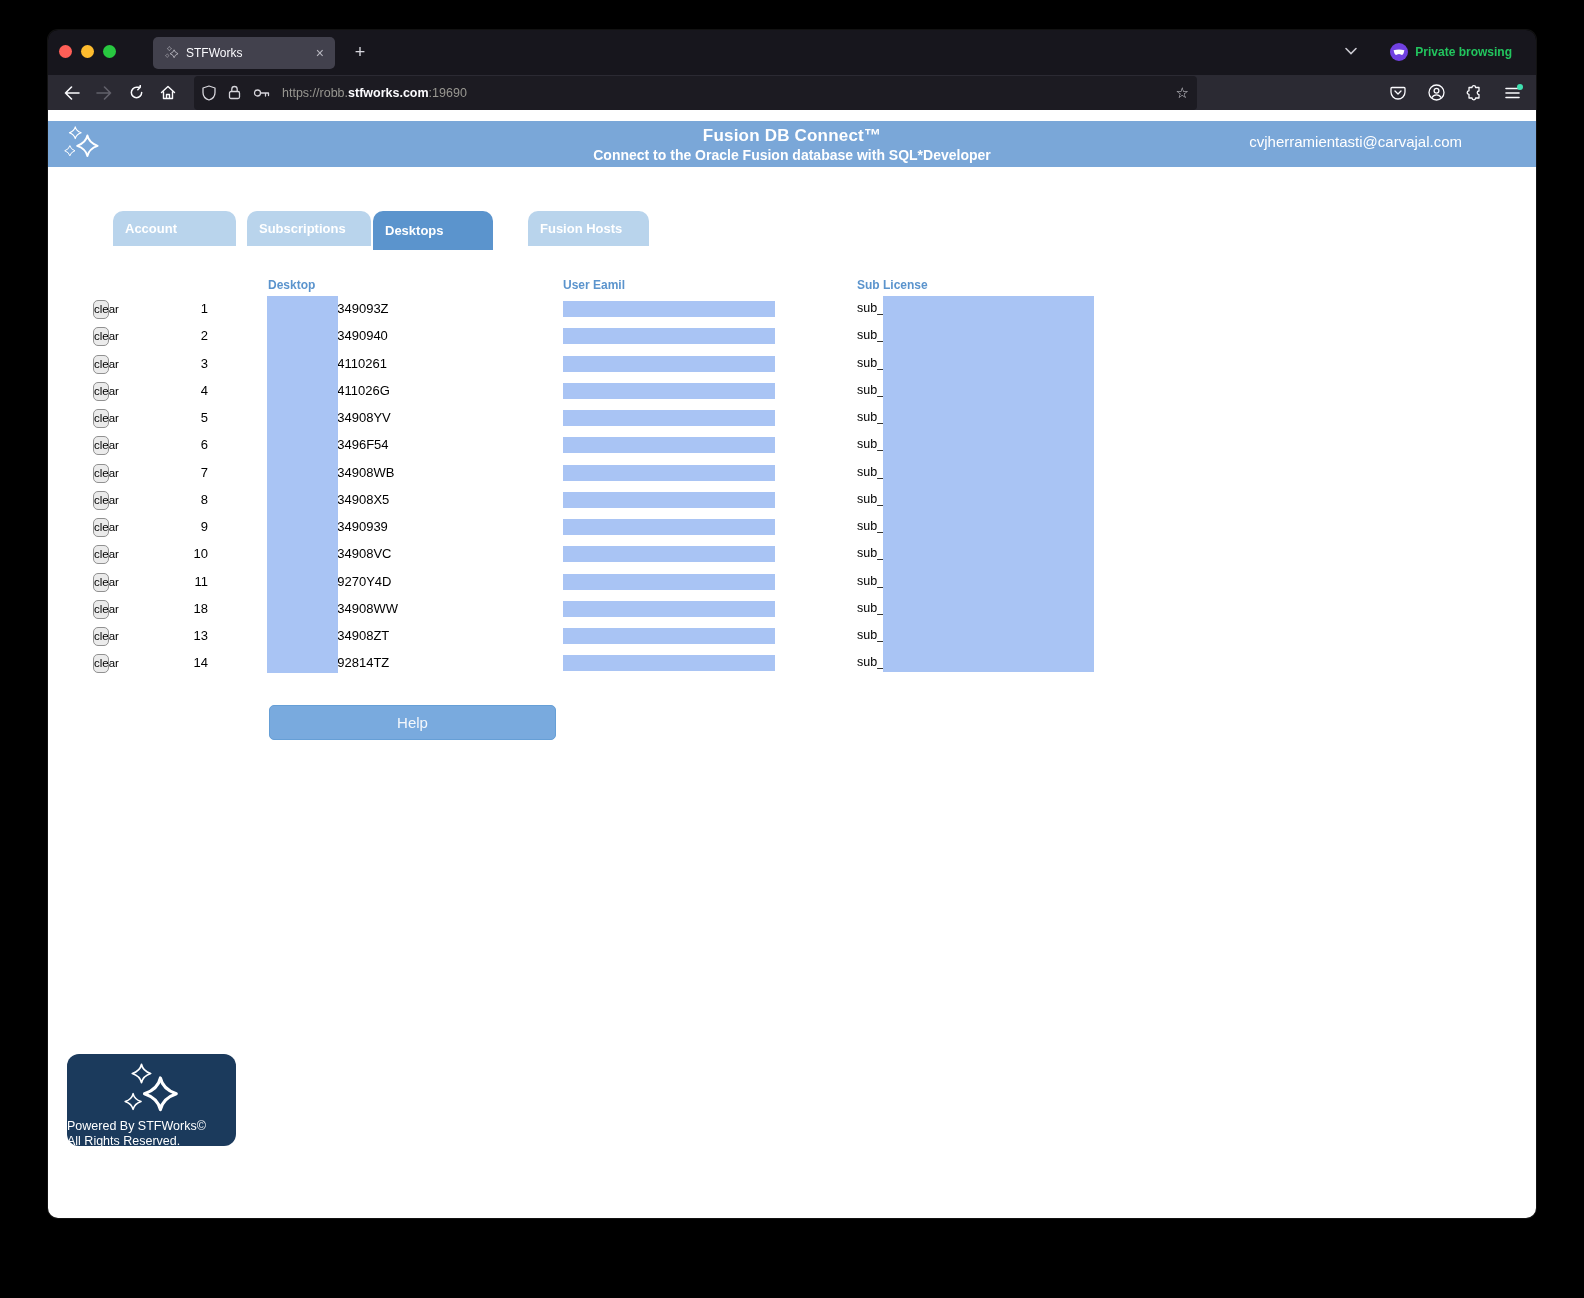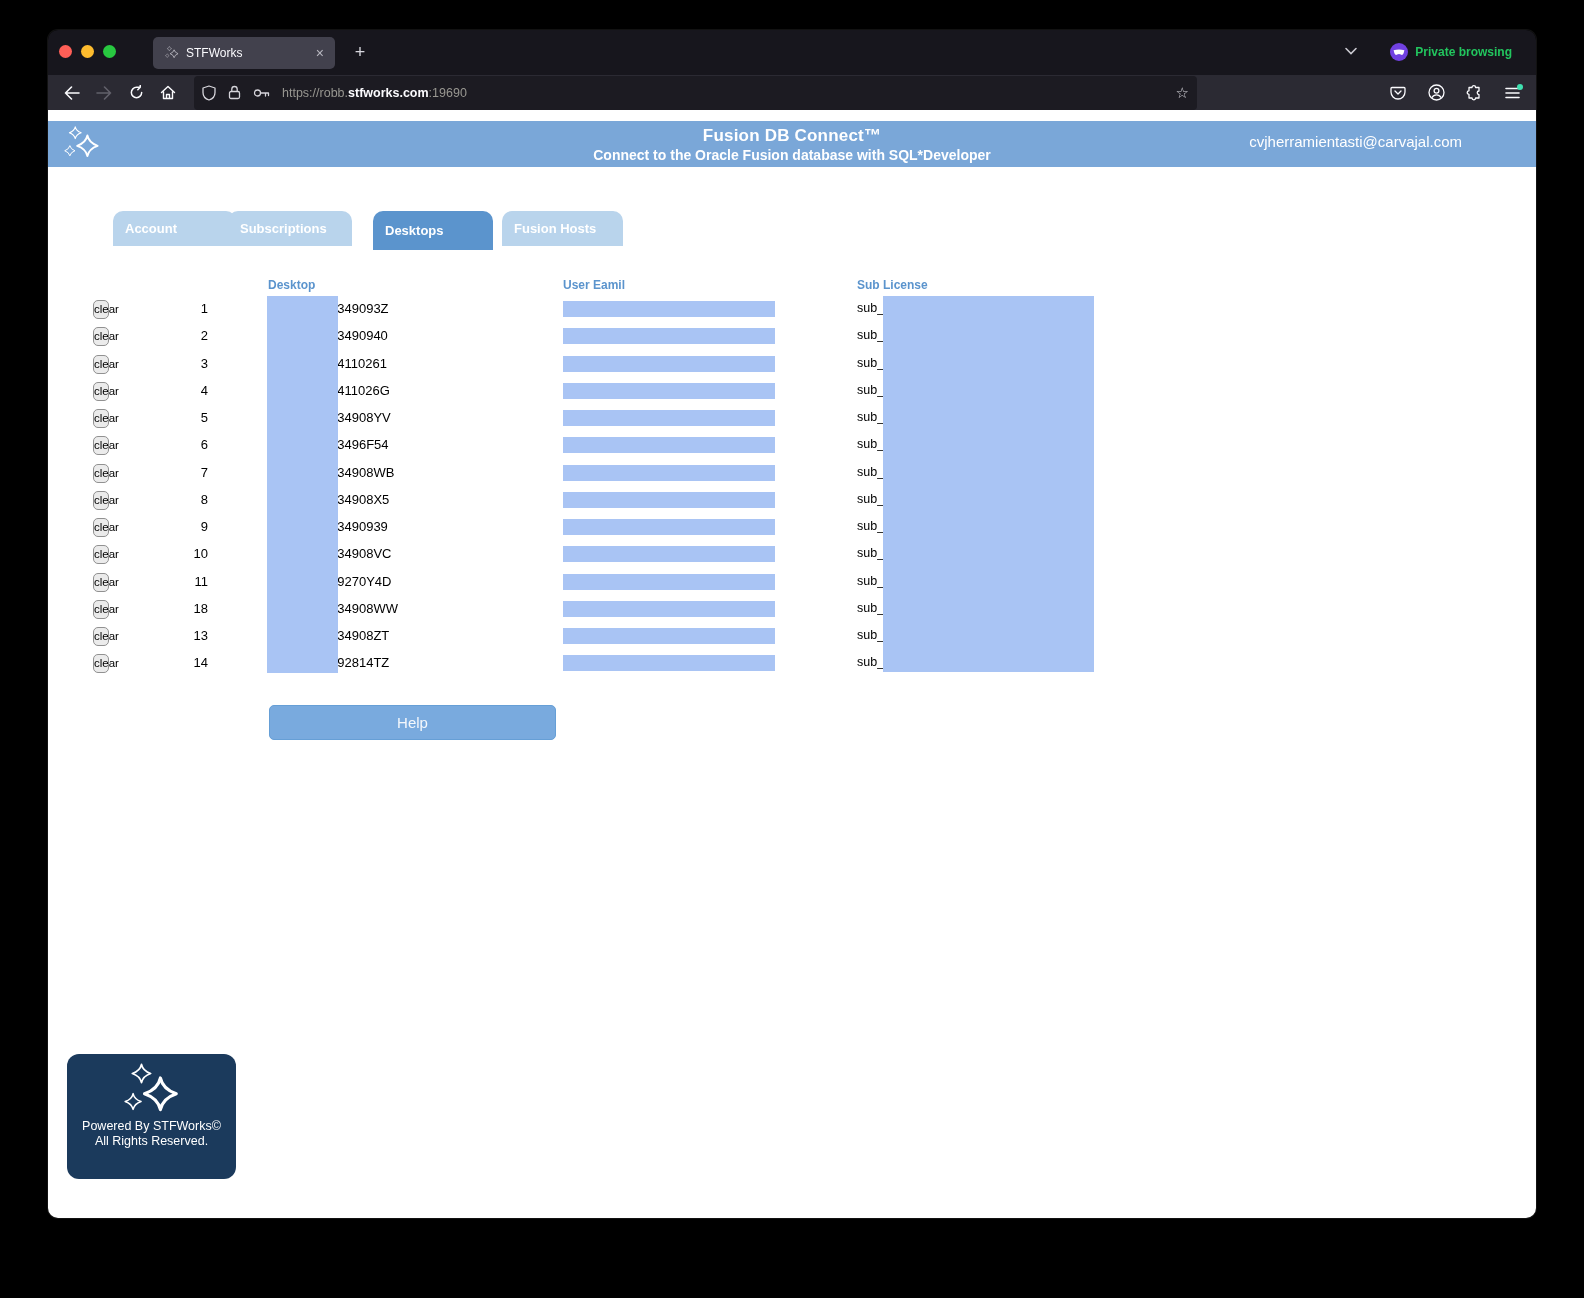--- a/index.html
+++ b/index.html
@@ -59,23 +59,23 @@
   .app-email { position:absolute; right:74px; top:12px; font-size:15px; font-weight:normal; }
 
   .tab-row { position:absolute; top:101px; left:0; height:36px; }
   .app-tab {
     position:absolute; top:0; height:35px; border-radius:10px 10px 0 0;
     background:#b9d4ec; color:#fff; font-size:13px; font-weight:bold;
     display:flex; align-items:center; padding-left:12px;
   }
   .app-tab.active { background:#5b94cd; height:39px; }
   .tab-account { left:65px; width:123px; }
-  .tab-subscriptions { left:180px; width:124px; }
+  .tab-subscriptions { left:199px; width:124px; }
   .tab-desktops { left:325px; width:120px; }
-  .tab-fusionhosts { left:454px; width:121px; }
+  .tab-fusionhosts { left:480px; width:121px; }
 
   .col-head { position:absolute; top:168px; font-size:12px; font-weight:bold; color:#5b94cd; }
   .ch-desktop { left:220px; } .ch-email { left:515px; } .ch-sub { left:809px; }
 
   .rows { position:absolute; top:186px; left:0; right:0; }
   .row { position:relative; height:27.25px; }
   .clear-btn {
     position:absolute; left:45px; top:4px; width:16px; height:19px;
     background:#ebebeb; border:1px solid #919191; border-radius:5px;
     font-family:"Liberation Sans", sans-serif; font-size:11.5px; color:#000; line-height:15px;
@@ -88,22 +88,22 @@
   .redact-desktop { position:absolute; left:219px; top:186px; width:71px; height:377px; background:#a9c4f4; z-index:5; }
   .redact-sub { position:absolute; left:835px; top:186px; width:211px; height:376px; background:#a9c4f4; z-index:5; }
 
   .help-btn {
     position:absolute; left:221px; top:595px; width:287px; height:35px;
     background:#79aade; border:1px solid #669fd6; border-radius:5px;
     color:#f4f8fc; font-size:15px; font-family:"Liberation Sans", sans-serif;
   }
 
   .footer-box {
-    position:absolute; left:19px; top:944px; width:169px; height:125px;
-    background:#1b3a5c; border-radius:12px; color:#fff; text-align:center;
+    position:absolute; left:19px; top:944px; width:169px; height:92px;
+    background:#1b3a5c; border-radius:12px; color:#fff; 
   }
   .footer-logo { width:56px; height:56px; margin-top:9px; color:#fff; }
   .footer-line { font-size:12.5px; line-height:15px; }
 
   svg { display:block; }
 </style>
 </head>
 <body>
 
 <svg width="0" height="0" style="position:absolute">

